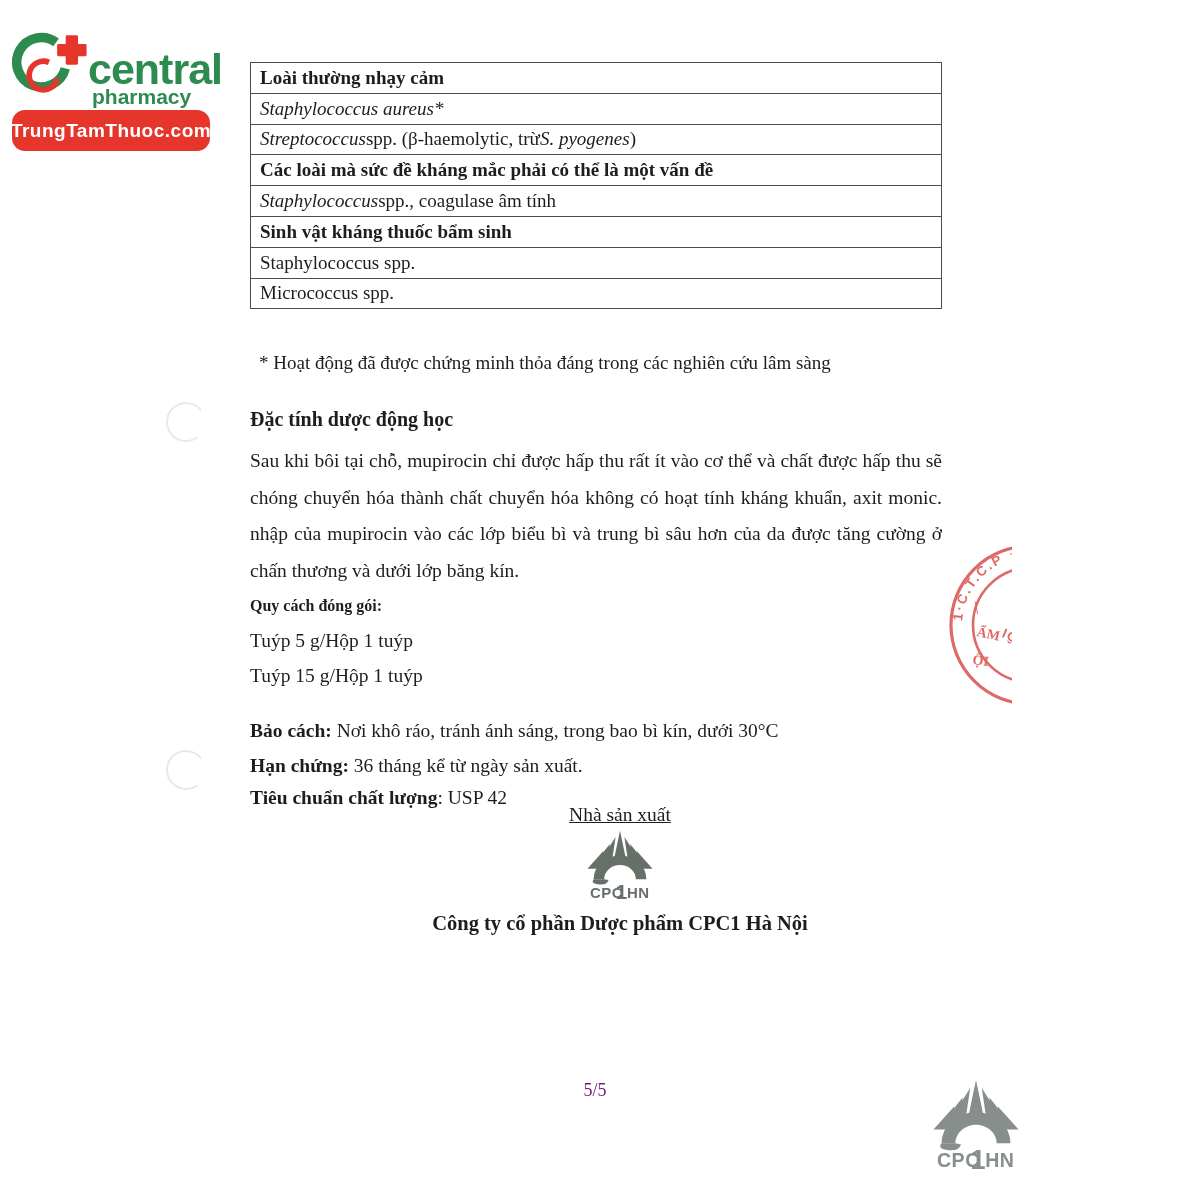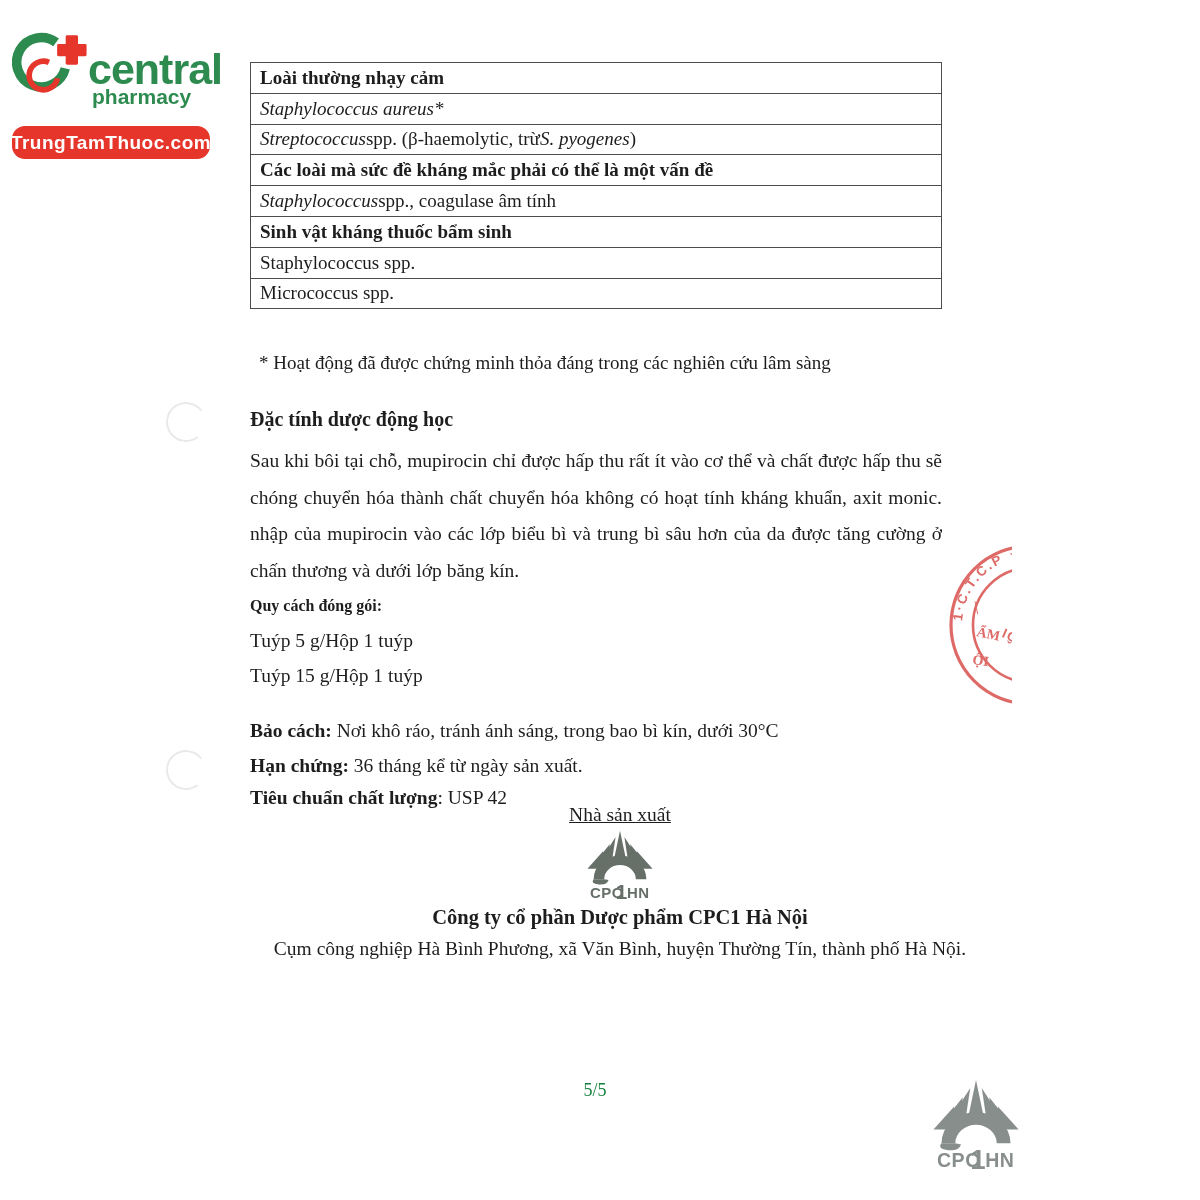--- a/index.html
+++ b/index.html
@@ -9,21 +9,21 @@
     overflow:hidden;
   }
   .abs{position:absolute;}
 
   
   .cp-logo{left:12px;top:30px;width:206px;height:108px;}
   .cp-brand{position:absolute;left:76px;top:18px;font-family:"Liberation Sans","DejaVu Sans",sans-serif;
     font-weight:700;font-size:43px;letter-spacing:-1px;color:#2e8b50;line-height:1;}
   .cp-sub{position:absolute;left:80px;top:56px;font-family:"Liberation Sans","DejaVu Sans",sans-serif;
     font-weight:700;font-size:21px;color:#2e8b50;line-height:1;}
-  .cp-band{position:absolute;left:0px;top:96px;width:198px;height:33px;background:#e6352b;border-radius:13px;
+  .cp-band{position:absolute;left:0px;top:80px;width:198px;height:41px;background:#e6352b;border-radius:13px;
     display:flex;align-items:center;justify-content:center;}
   .cp-band span{font-family:"Liberation Sans","DejaVu Sans",sans-serif;font-weight:700;font-size:19px;color:#ffffff;letter-spacing:.5px;}
 
   
   .spectrum-table{left:250px;top:62px;width:690px;border:1.6px solid #4c4c4c;}
   .trow{height:29.8px;display:flex;align-items:center;padding-left:9px;
     border-bottom:1.6px solid #4c4c4c;font-size:19px;background:#fff;}
   .trow:last-child{border-bottom:none;}
   .trow.bold{font-weight:700;}
   .trow .it{font-style:italic;}
@@ -41,24 +41,24 @@
 
   .kv{font-size:19.5px;}
   .kv b{font-weight:700;}
   .storage{left:250px;top:720px;}
   .shelf{left:250px;top:755px;}
   .quality{left:250px;top:787px;}
 
   .mfr{left:250px;top:804px;width:740px;text-align:center;}
   .mfr-heading{font-size:19.5px;text-decoration:underline;display:inline-block;}
   .mfr-logo{margin:4px auto 0 auto;width:88px;height:72px;display:block;}
-  .mfr-name{font-size:20.5px;font-weight:700;margin-top:4px;}
+  .mfr-name{font-size:20.5px;font-weight:700;margin-top:10px;}
   .mfr-addr{font-size:19.5px;margin-top:9px;}
 
-  .page-num{left:500px;top:1080px;width:190px;text-align:center;font-size:18px;color:#15803d;}
+  .page-num{left:500px;top:1080px;width:190px;text-align:center;font-size:18px;color:#701a75;}
   .footer-logo{left:912px;top:1080px;width:128px;height:92px;}
 
   
   .stamp{left:946px;top:536px;width:66px;height:172px;overflow:hidden;opacity:.85;}
 
   
   .hole{width:36px;height:36px;border-radius:50%;border:2.5px solid #e9e9e9;
     border-right-color:transparent;transform:rotate(8deg);}
   .hole1{left:166px;top:402px;}
   .hole2{left:166px;top:750px;}
@@ -146,21 +146,20 @@
       <polygon points="61.5,15 79,37 65.5,38"></polygon>
       <polygon points="69,23 87,43 71.5,43"></polygon>
       <path d="M 20 55 A 30 27 0 0 1 80 55 L 68 55 A 18 16 0 0 0 32 55 Z"></path>
       <path d="M 20 55 Q 16 60 26 61 Q 35 62 37 56 L 32 55 Z"></path>
     </g>
     <text x="16" y="76" font-family="Liberation Sans, DejaVu Sans, sans-serif" font-size="17" font-weight="700" fill="#676f69" letter-spacing="0.5">CPC</text>
     <text x="45" y="77" font-family="Liberation Sans, DejaVu Sans, sans-serif" font-size="24" font-weight="700" fill="#676f69">1</text>
     <text x="58" y="76" font-family="Liberation Sans, DejaVu Sans, sans-serif" font-size="17" font-weight="700" fill="#676f69" letter-spacing="0.5">HN</text>
   </svg>
   <div class="mfr-name">Công ty cổ phần Dược phẩm CPC1 Hà Nội</div>
-  <div class="mfr-addr">Cụm công nghiệp Hà Bình Phương, xã Văn Bình, huyện Thường Tín, thành phố Hà Nội.</div>
 </div>
 
 <div class="abs page-num">5/5</div>
 
 <svg class="abs footer-logo" viewBox="0 0 100 80">
   <g fill="#878e8c">
     <polygon points="50,0 43.5,31 56.5,31"></polygon>
     <polygon points="45,7 29,32 41,33.5"></polygon>
     <polygon points="38.5,15 21,37 34.5,38"></polygon>
     <polygon points="31,23 13,43 28.5,43"></polygon>

